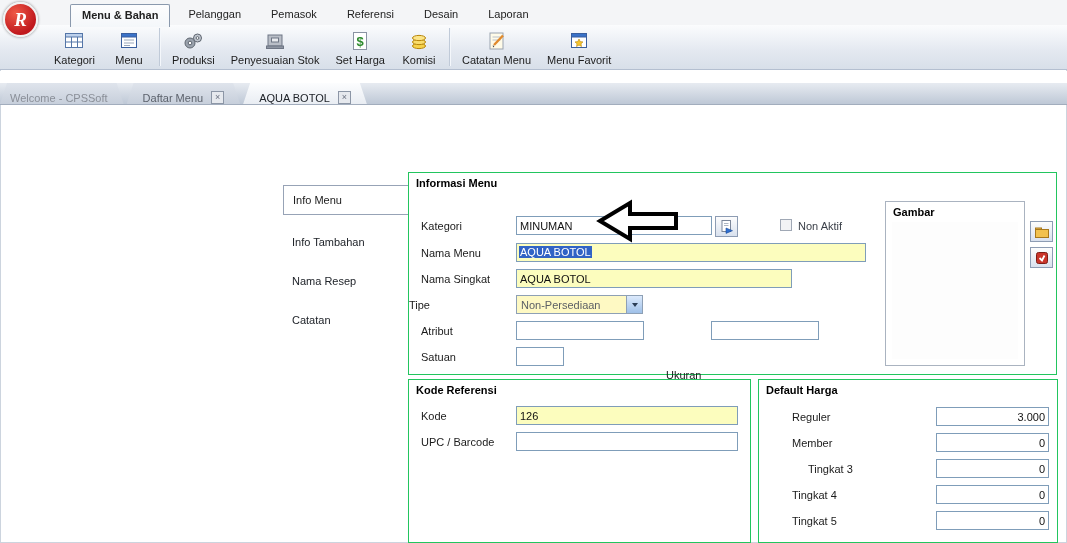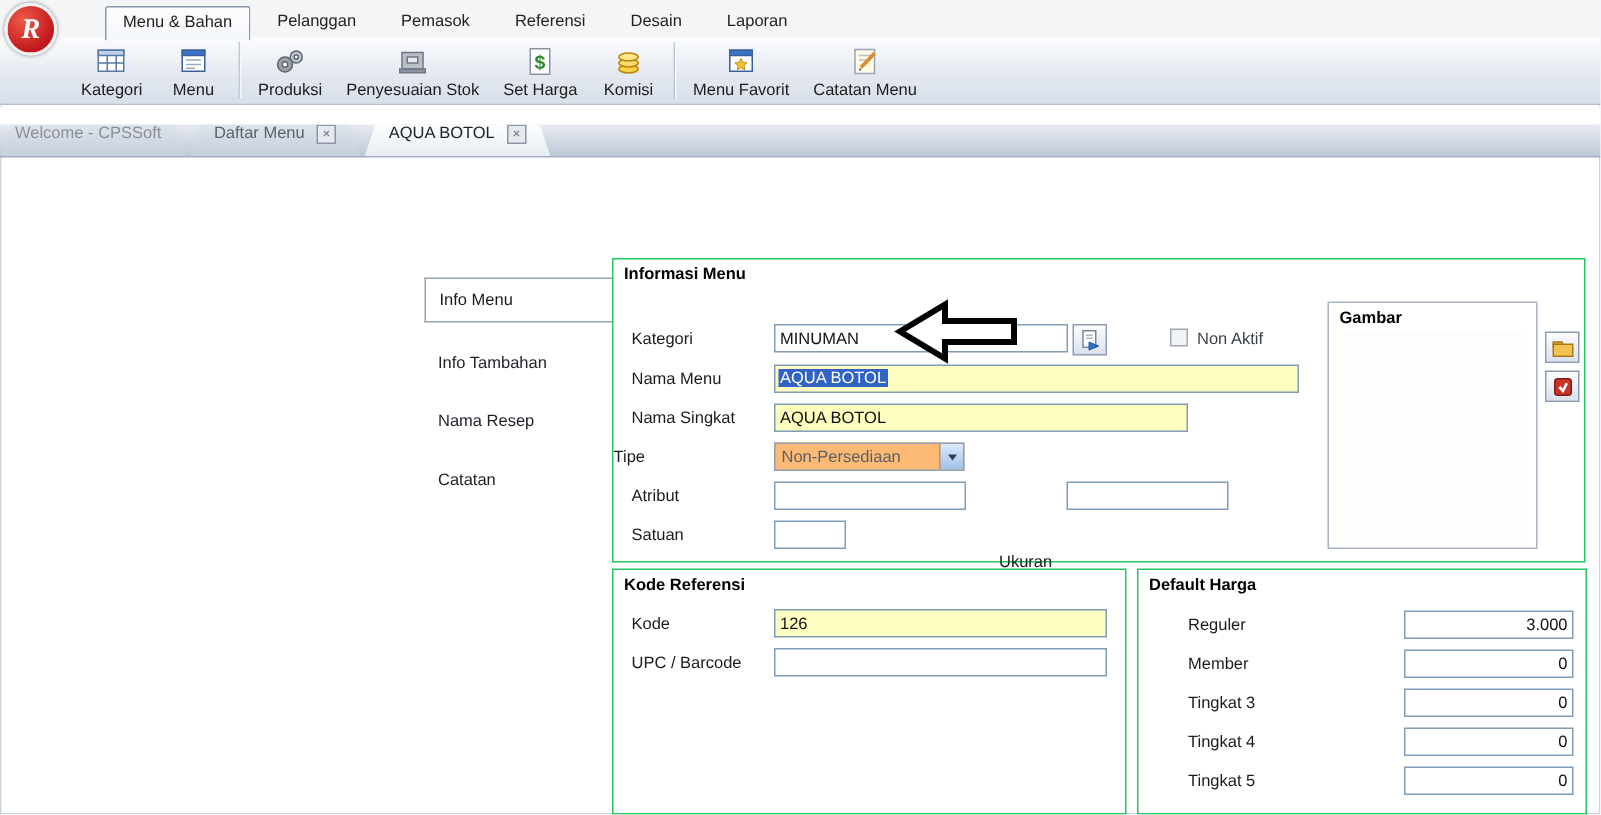--- a/index.html
+++ b/index.html
@@ -10,21 +10,21 @@
   }
   .app { position:absolute; inset:0; box-shadow: inset 0 0 0 1px #ccd4de; }
 
   
   .menu-row { position:absolute; left:0; top:0; width:100%; height:25px; background:#f4f5f7; }
   .menu-tabs { position:absolute; left:70px; top:3px; display:flex; gap:6px; align-items:flex-end; }
   .mtab { padding:4px 11px 5px 11px; color:#222; cursor:default; border:1px solid transparent; }
   .mtab.active {
     background:linear-gradient(#fdfdfe,#f4f7fa);
     border:1px solid #8a99ad; border-bottom:none;
-    border-radius:2px 2px 0 0; position:relative; z-index:4; height:23px; margin-bottom:-1px;
+    border-radius:2px 2px 0 0; position:relative; z-index:4; height:23px; margin-bottom:-1px;font-weight:bold;
   }
 
   
   .ribbon {
     position:absolute; left:0; top:25px; width:100%; height:45px;
     background:linear-gradient(#fbfcfd, #e3e8f0 60%, #d8dfe9);
     border-bottom:1px solid #b4bfd0;
     display:flex; align-items:center; padding-left:46px;
   }
   .logo {
@@ -44,21 +44,21 @@
 
   
   .gapstrip { position:absolute; left:0; top:71px; width:100%; height:12px; background:#fff; }
   .doc-tabbar {
     position:absolute; left:0; top:83px; width:100%; height:22px;
     background:linear-gradient(#e7ebf1, #bec8d6);
     border-bottom:1px solid #a2adbd;
     display:flex; align-items:stretch;
   }
   .dtab {
-    display:flex; align-items:flex-start; gap:8px; padding:0 16px; margin-right:3px;
+    display:flex; align-items:flex-end; gap:8px; padding:0 16px; margin-right:3px;
     clip-path:polygon(7px 0, calc(100% - 7px) 0, 100% 100%, 0 100%);
     background:linear-gradient(#dfe4ec,#c7cfdb); color:#5c626c; cursor:default;
   }
   .dtab.first { color:#8a8f98; padding-left:10px; }
   .dtab.active { background:linear-gradient(#fcfdfe,#e9edf3); color:#20242a; }
   .dclose {
     width:13px; height:13px; border:1px solid #8c96a6; background:#e6e9ee; color:#6a7180;
     font-size:9px; line-height:11px; text-align:center; cursor:pointer;
   }
 
@@ -77,21 +77,21 @@
   .field {
     position:absolute; border:1px solid #7f9db9; background:#fff; height:19px;
     font-family:"Liberation Sans", sans-serif; font-size:11px; padding:0 3px; color:#111;
   }
   .yellow { background:#fcfdbe; }
   .num { text-align:right; }
   .divfield { position:absolute; border:1px solid #7f9db9; background:#fcfdbe; height:19px; line-height:17px; padding:0 2px; overflow:hidden; }
   .sel { background:#3163c5; color:#fff; padding:0 1px; }
 
   .combo {
-    position:absolute; height:19px; border:1px solid #8ea0b5; background:#fdba74; color:#5c6066;
+    position:absolute; height:19px; border:1px solid #8ea0b5; background:#fef9c3; color:#5c6066;
     display:flex; align-items:center; justify-content:space-between; padding-left:4px; cursor:default;
   }
   .combo-btn {
     width:16px; height:17px; border-left:1px solid #8ea0b5;
     background:linear-gradient(#dceafc,#9fc0e8); display:flex; align-items:center; justify-content:center;
   }
   .combo-btn .tri { width:0; height:0; border-left:3px solid transparent; border-right:3px solid transparent; border-top:4px solid #2b3d55; }
 
   .checkbox-box {
     position:absolute; width:12px; height:12px; border:1px solid #a0a8b5; background:#f2f3f5; cursor:default;
@@ -173,35 +173,35 @@
         <ellipse cx="11" cy="12" rx="6.5" ry="2.6" fill="#f9dc6b" stroke="#b8860b"></ellipse>
         <ellipse cx="11" cy="8" rx="6.5" ry="2.6" fill="#fce588" stroke="#b8860b"></ellipse>
       </svg>
       <span class="lbl">Komisi</span>
     </div>
 
     <div class="rb-sep"></div>
 
     <div class="rb-btn">
       <svg class="ic" viewBox="0 0 22 22">
-        <rect x="3.5" y="3.5" width="15" height="14" fill="#ffffff" stroke="#3a5f9e"></rect>
-        <rect x="3.5" y="3.5" width="15" height="3.5" fill="#3a72c8" stroke="#3a5f9e"></rect>
-        <polygon points="11,9 12.2,11.6 15,11.9 13,13.8 13.5,16.5 11,15.1 8.5,16.5 9,13.8 7,11.9 9.8,11.6" fill="#f4c430" stroke="#b8860b" stroke-width="0.6"></polygon>
-      </svg>
-      <span class="lbl">Menu Favorit</span>
-    </div>
-    <div class="rb-btn">
-      <svg class="ic" viewBox="0 0 22 22">
         <rect x="4" y="3" width="13" height="16" fill="#fffbe8" stroke="#9aa3b0"></rect>
         <line x1="6.5" y1="7" x2="14.5" y2="7" stroke="#b9c0ca"></line>
         <line x1="6.5" y1="10" x2="14.5" y2="10" stroke="#b9c0ca"></line>
         <line x1="8" y1="15" x2="17" y2="5.5" stroke="#e08a2e" stroke-width="2.4"></line>
         <polygon points="7,17.5 8.4,16.4 6.8,15.1" fill="#4a4a4a"></polygon>
       </svg>
       <span class="lbl">Catatan Menu</span>
+    </div>
+    <div class="rb-btn">
+      <svg class="ic" viewBox="0 0 22 22">
+        <rect x="3.5" y="3.5" width="15" height="14" fill="#ffffff" stroke="#3a5f9e"></rect>
+        <rect x="3.5" y="3.5" width="15" height="3.5" fill="#3a72c8" stroke="#3a5f9e"></rect>
+        <polygon points="11,9 12.2,11.6 15,11.9 13,13.8 13.5,16.5 11,15.1 8.5,16.5 9,13.8 7,11.9 9.8,11.6" fill="#f4c430" stroke="#b8860b" stroke-width="0.6"></polygon>
+      </svg>
+      <span class="lbl">Menu Favorit</span>
     </div>
   </div>
 
   <div class="logo">R</div>
 
   <div class="gapstrip"></div>
   <div class="doc-tabbar">
     <div class="dtab first">
       <span>Welcome - CPSSoft</span>
     </div>
@@ -293,21 +293,21 @@
 
   <div class="gb" style="left:758px; top:379px; width:300px; height:164px;">
     <div class="gb-title">Default Harga</div>
 
     <span class="flabel" style="left:33px; top:31px;">Reguler</span>
     <input class="field num" style="left: 177px; top: 27px; width: 113px;" value="3.000">
 
     <span class="flabel" style="left:33px; top:57px;">Member</span>
     <input class="field num" style="left: 177px; top: 53px; width: 113px;" value="0">
 
-    <span class="flabel" style="left:33px; top:83px;">Tingkat 3</span>
+    <span class="flabel" style="left:49px; top:83px;">Tingkat 3</span>
     <input class="field num" style="left: 177px; top: 79px; width: 113px;" value="0">
 
     <span class="flabel" style="left:33px; top:109px;">Tingkat 4</span>
     <input class="field num" style="left: 177px; top: 105px; width: 113px;" value="0">
 
     <span class="flabel" style="left:33px; top:135px;">Tingkat 5</span>
     <input class="field num" style="left: 177px; top: 131px; width: 113px;" value="0">
   </div>
 
 </div>

